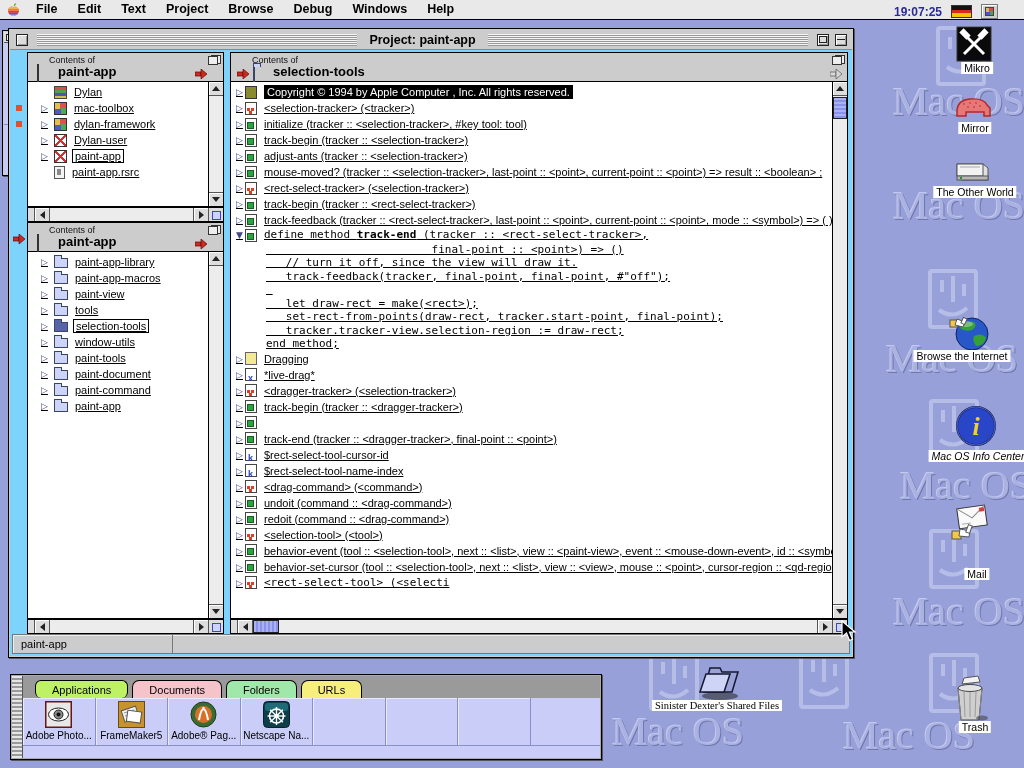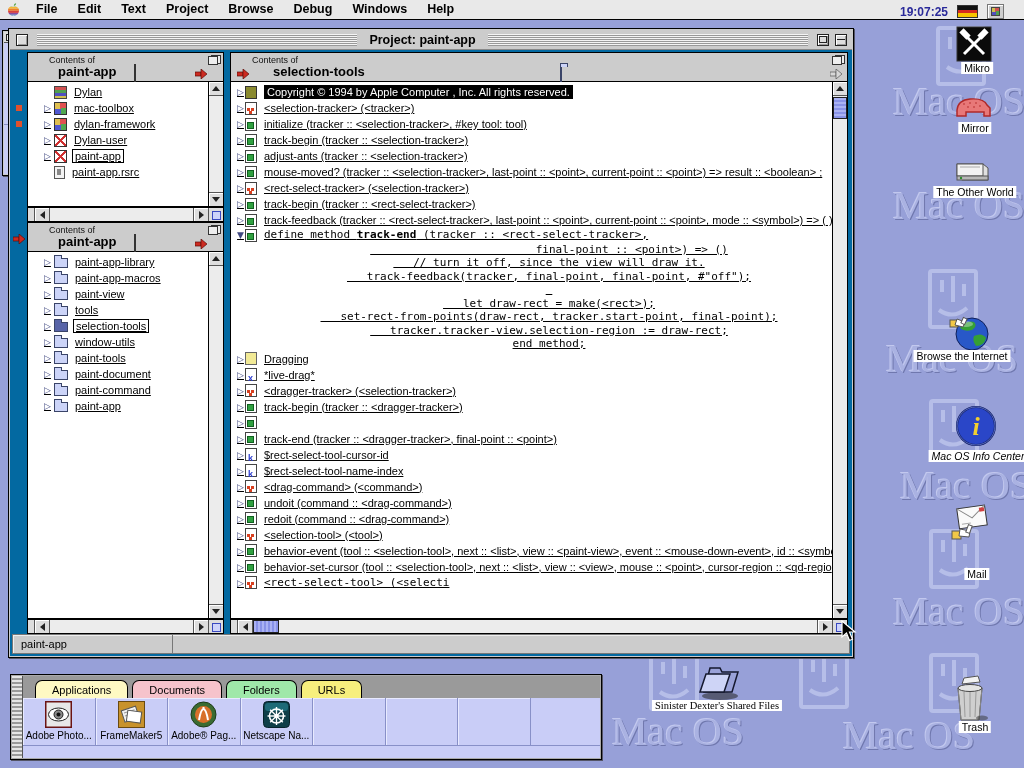--- a/index.html
+++ b/index.html
@@ -10,42 +10,42 @@
   
   .wp-text { position:absolute; font-family:"Liberation Serif", serif; font-size:40px; color:#aab2e2;
              text-shadow:-1px -1px 0 #c2c8ee, 1px 1px 0 #7078ae; white-space:nowrap; z-index:0; }
   .wp-face { position:absolute; z-index:0; }
 
   
   #menubar { position:absolute; left:0; top:0; width:1024px; height:20px; background:#e9e9e9;
              border-bottom:1px solid #000; display:flex; align-items:flex-end; z-index:50; }
   #apple-menu { width:26px; display:flex; justify-content:center; align-items:center; height:20px; }
   .menu-item { font-weight:bold; font-size:12.5px; color:#000; padding:0 10px; height:20px; line-height:20px; }
-  #menu-right { margin-left:auto; display:flex; align-items:center; gap:9px; padding-right:20px; }
+  #menu-right { margin-left:auto; display:flex; align-items:center; gap:9px; padding-right:26px; }
   #menu-clock { font-weight:bold; font-size:12px; color:#2a2a9a; }
   #menu-flag { width:21px; height:13px; border:1px solid #333; display:flex; flex-direction:column; }
   #menu-flag i { flex:1; }
   #app-switcher { width:17px; height:15px; background:#cfcfcf; border:1px solid #777;
                   box-shadow:inset 1px 1px 0 #fff; display:flex; align-items:center; justify-content:center; }
   #app-switcher i { width:9px; height:9px; background:conic-gradient(#d05050 0 25%, #50a050 0 50%, #5050c0 0 75%, #d0c050 0); border:1px solid #444; }
 
   
   .mac-window { position:absolute; background:#ccc; border:1px solid #000; box-shadow:1px 1px 0 #556;padding-left:46px; }
   .titlebar { position:absolute; left:1px; top:1px; right:1px; height:20px; background:#ccc;
               display:flex; align-items:center; border-bottom:1px solid #888; }
   .stripes { flex:1; height:12px; margin:0 6px;
              background:repeating-linear-gradient(180deg,#f4f4f4 0 1px,#999 1px 2px); }
   .title-text { font-weight:bold; font-size:12.5px; padding:0 6px; white-space:nowrap; }
   .tb-box { width:12px; height:12px; background:#ddd; border:1px solid #222; box-shadow:inset 1px 1px 0 #fff, inset -1px -1px 0 #999; margin:0 3px; position:relative; }
   .tb-box.zoom::after { content:""; position:absolute; left:1px; top:1px; width:6px; height:5px; border:1px solid #222; }
   .tb-box.shade::after { content:""; position:absolute; left:1px; top:4px; right:1px; height:2px; border-top:1px solid #222; }
 
   
   #project-window { left:8px; top:28px; width:846px; height:630px; z-index:10; }
-  #pw-body { position:absolute; left:1px; right:1px; top:21px; bottom:1px; background:#0369a1;text-align:center; }
+  #pw-body { position:absolute; left:1px; right:1px; top:21px; bottom:1px; background:#7dd3fc; }
 
   .pane { position:absolute; }
   .pane-header { position:absolute; left:0; right:0; top:0; height:30px; background:#ccc; border:1px solid #000; }
   .hdr-small { position:absolute; left:21px; top:2px; font-size:9px; color:#111; }
   .hdr-title { position:absolute; left:30px; top:11px; font-weight:bold; font-size:13px; color:#000; white-space:nowrap; }
   .hdr-icon { position:absolute; left:9px; top:12px; }
   .shade-widget { position:absolute; right:2px; top:2px; width:13px; height:10px; }
   .shade-widget::before { content:""; position:absolute; right:0; top:0; width:8px; height:7px; border:1px solid #333; background:#eee; }
   .shade-widget::after { content:""; position:absolute; left:0; bottom:0; width:8px; height:7px; border:1px solid #333; background:#eee; }
   .hdr-arrow-right { position:absolute; right:16px; top:16px; }
@@ -600,21 +600,21 @@
 
       <div id="status-bar">
         <div id="status-cell">paint-app</div>
       </div>
     </div>
   </div>
 
   <div class="mac-window" id="launcher">
     <div id="launcher-edge"></div>
     <div id="launcher-tabs">
-        <span class="tab selected" style="background: #fef9c3;">Applications</span>
+        <span class="tab selected" style="background: #bef264; border-radius: 6px;">Applications</span>
         <span class="tab" style="background: rgb(246, 195, 203);">Documents</span>
         <span class="tab" style="background: rgb(159, 232, 169);">Folders</span>
         <span class="tab" style="background: rgb(247, 239, 125);">URLs</span>
       </div>
     <div id="launcher-body">
         <div class="app-cell">
           <div class="app-icon"><svg width="27" height="27">
               <rect x="0.5" y="0.5" width="26" height="26" fill="#e8e8e8" stroke="#6a1414" stroke-width="2"></rect>
               <ellipse cx="13.5" cy="13.5" rx="10" ry="6.5" fill="#fff" stroke="#222"></ellipse>
               <circle cx="13.5" cy="13.5" r="4.5" fill="#888" stroke="#222"></circle>

